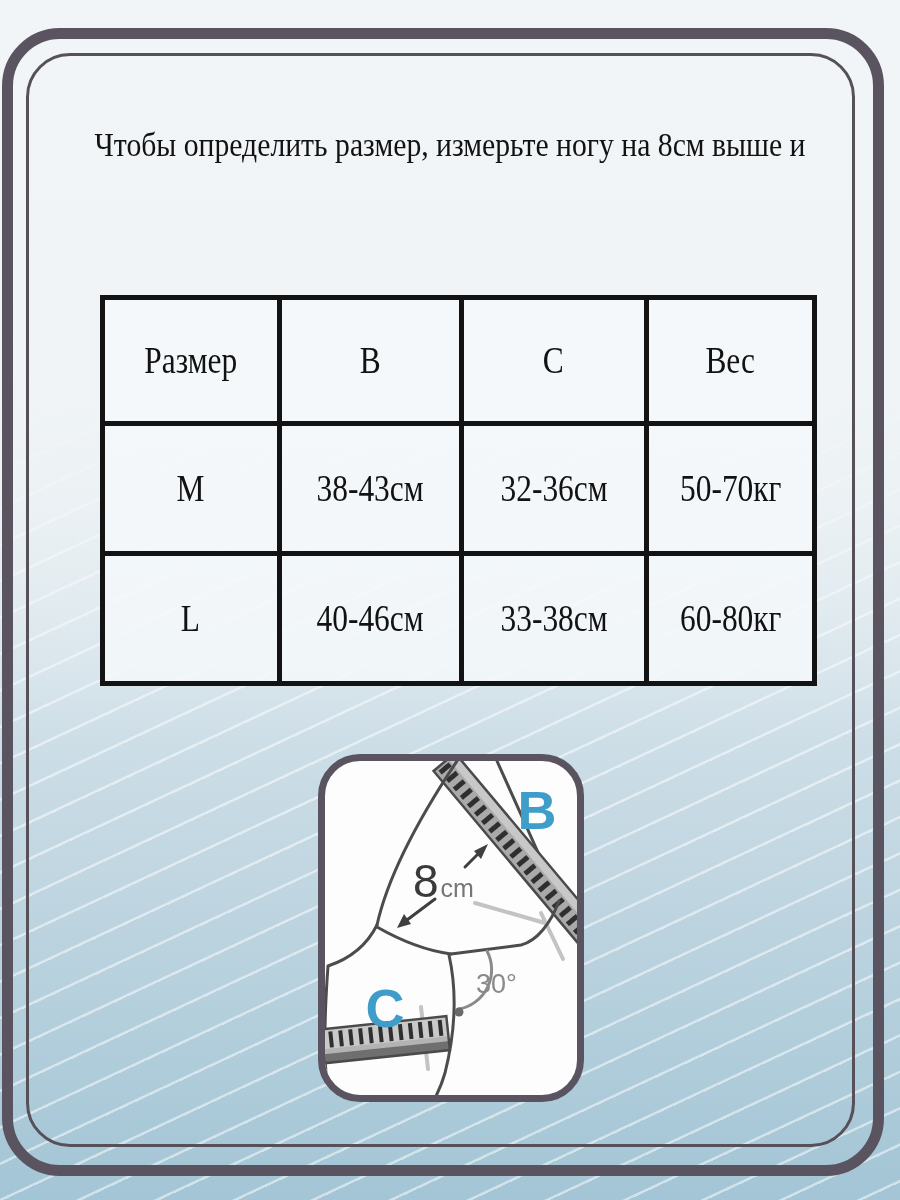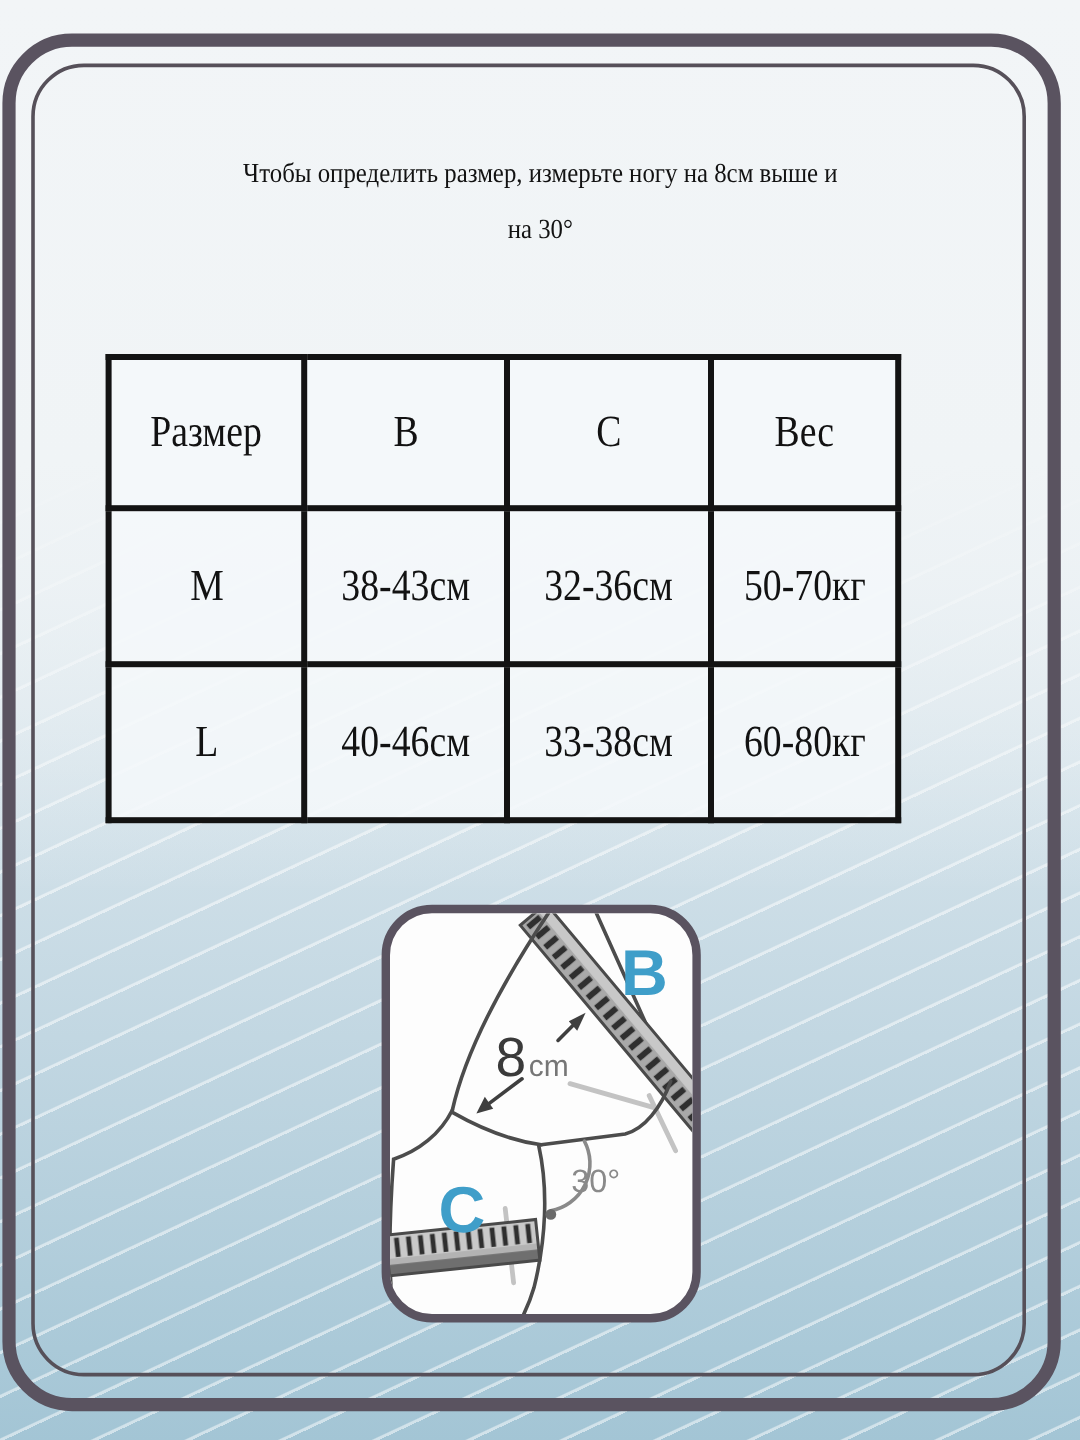--- a/index.html
+++ b/index.html
@@ -14,26 +14,26 @@
   .frame-outer{
     position:absolute;left:2px;top:28px;width:882px;height:1148px;
     border:11px solid #5a5360;border-radius:58px;box-sizing:border-box;
   }
   .frame-inner{
     position:absolute;left:26px;top:53px;width:829px;height:1094px;
     border:3px solid #565059;border-radius:44px;box-sizing:border-box;
   }
   .title{
     position:absolute;left:55px;top:122px;width:790px;
-    text-align:center;color:#121212;font-size:23px;line-height:46px;font-weight:400;
+    text-align:center;color:#121212;font-size:33px;line-height:46px;font-weight:400;
   }
   .title .line{display:block;white-space:nowrap;}
   .title .line>span{display:inline-block;transform:scaleX(.9);transform-origin:50% 50%;}
   table.size-table{
-    position:absolute;left:88px;top:295px;width:663px;height:391px;
+    position:absolute;left:100px;top:295px;width:717px;height:391px;
     border-collapse:collapse;table-layout:fixed;
   }
   table.size-table td{
     border:5px solid #131313;
     background:rgba(244,248,250,0.85);
     text-align:center;vertical-align:middle;
     font-size:37px;color:#121212;padding:0;
   }
   table.size-table tr.hdr td{height:75px;}
   table.size-table tr.row td{height:78px;}
@@ -55,21 +55,20 @@
   .dist-small{font-family:"Liberation Sans", sans-serif;font-size:25px;fill:#767676;}
 </style>
 </head>
 <body>
 
 <div class="frame-outer"></div>
 <div class="frame-inner"></div>
 
 <div class="title">
   <span class="line"><span>Чтобы определить размер, измерьте ногу на 8см выше и</span></span>
-  <span class="line"><span>на 30°</span></span>
 </div>
 
 <table class="size-table">
   <tbody>
       <tr class="hdr">
     <td class="col-size"><span class="cnd">Размер</span></td>
     <td class="col-b"><span class="cnd">B</span></td>
     <td class="col-c"><span class="cnd">C</span></td>
     <td class="col-w"><span class="cnd">Вес</span></td>
   </tr>

